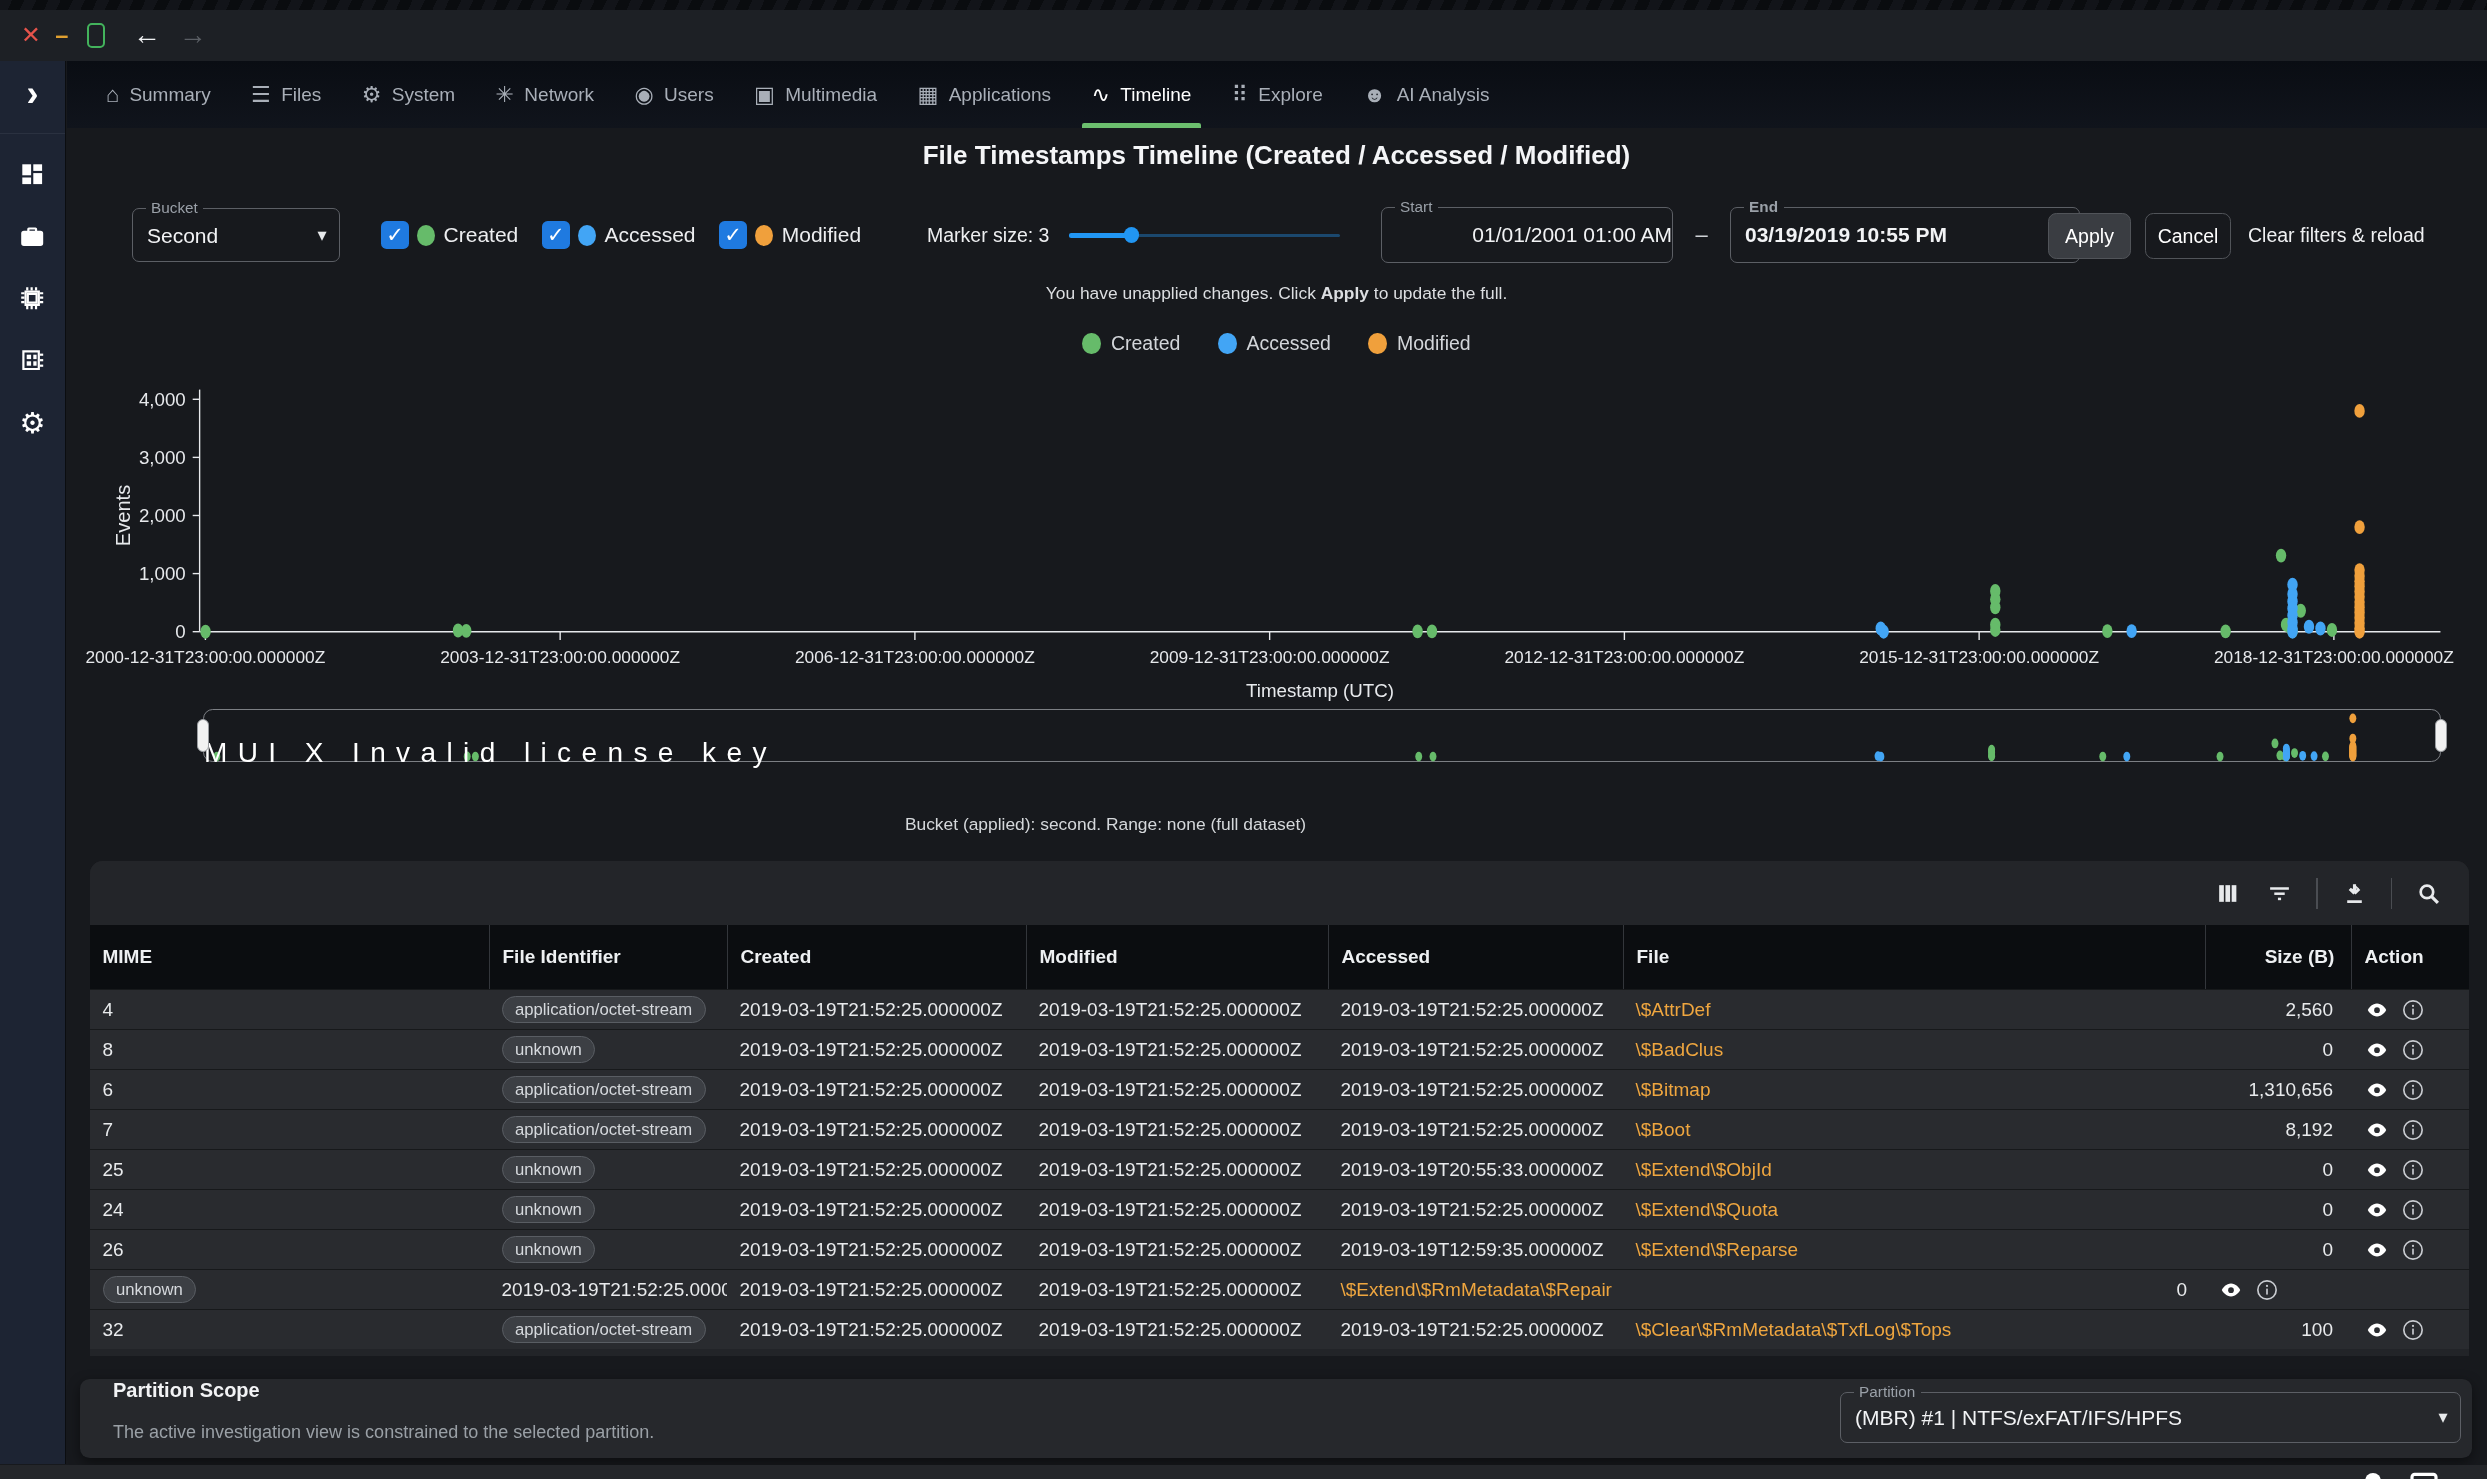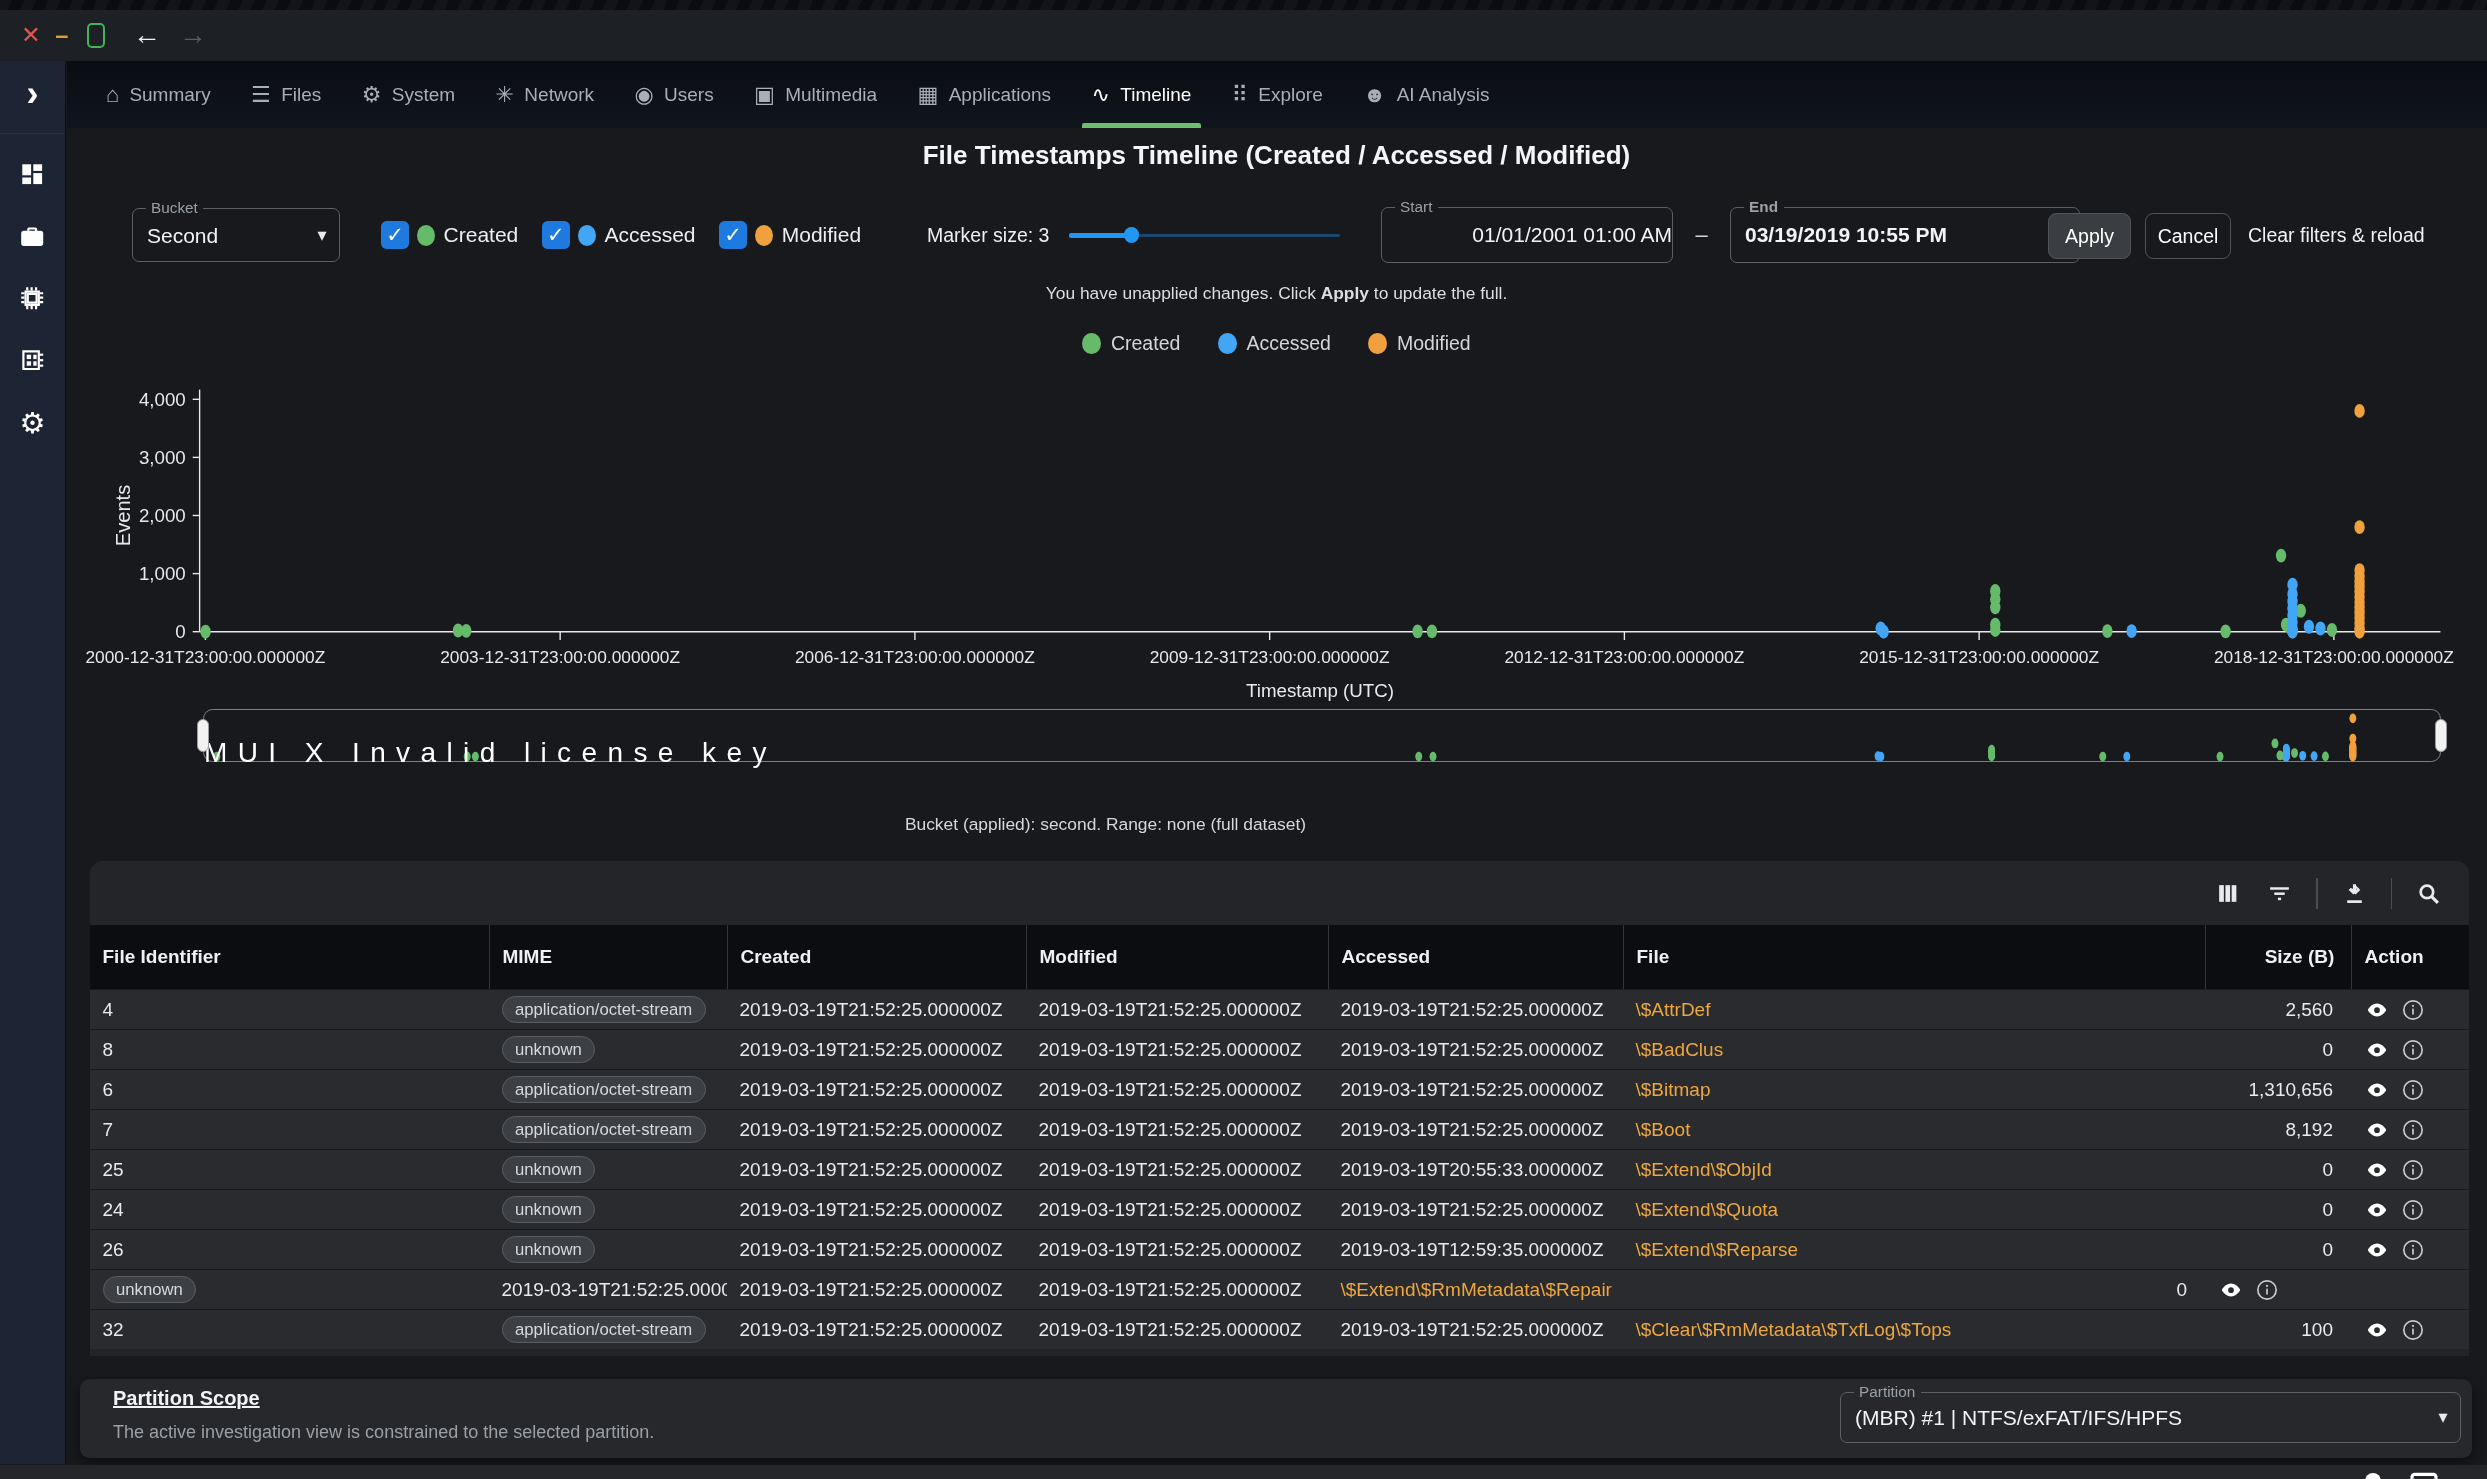--- a/index.html
+++ b/index.html
@@ -112,21 +112,21 @@
   .tc { display:flex; align-items:center; padding-left:12.5px; font-size:19px; color:#e8eaec; overflow:hidden; white-space:nowrap; }
   .c-size { justify-content:flex-end; padding-right:18px; }
   .chip { background:#3c3f44; border:1.4px solid #595d63; border-radius:15.3px; padding:2.8px 12.5px; font-size:16.7px; color:#d6d9dd; }
   .filelink { color:#efa63f; }
   .c-action { gap:14px; padding-left:15.3px; }
   .act-eye, .act-info { display:flex; cursor:pointer; }
 
   
   .panel { position:absolute; left:80px; top:1379px; width:2392px; height:79px; background:#26282c; border-radius:9.7px;
     box-shadow:0 4.2px 12.5px rgba(0,0,0,.45); }
-  .panel-title { position:absolute; left:33px; top:8px; font-size:20px; font-weight:bold; color:#f2f3f5;text-decoration:underline; }
+  .panel-title { position:absolute; left:33px; top:0; font-size:20px; font-weight:bold; color:#f2f3f5; }
   .panel-sub { position:absolute; left:33px; top:43px; font-size:18px; color:#9aa0a6; }
   .partition-select { left:1760px; top:12.5px; width:621px; height:51px; cursor:pointer; }
   .partition-select .field-label { background:#26282c; }
   .partition-select .field-value { line-height:49px; }
   .partition-select .field-caret { line-height:49px; }
 
   
   .footer { position:absolute; left:0; top:1465px; width:2487px; height:15.3px; background:#24262a; overflow:hidden; }
   .footer-icons { position:absolute; right:47px; top:3.5px; display:flex; gap:19.5px; }
   .footer-icons svg { width:32px; height:32px; fill:#fff; }
@@ -454,22 +454,22 @@
         <span class="tool-div"></span>
         <span class="tool-ic">
           <svg viewBox="0 0 24 24">
               <circle cx="10.5" cy="10.5" r="6" fill="none" stroke="#e8eaec" stroke-width="2.6"></circle>
               <path d="M15 15l6 6" stroke="#e8eaec" stroke-width="3"></path>
             </svg>
         </span>
       </div>
     </div>
     <div class="tgrid thead">
+      <div class="th">MIME</div>
       <div class="th">File Identifier</div>
-      <div class="th">MIME</div>
       <div class="th">Created</div>
       <div class="th">Modified</div>
       <div class="th">Accessed</div>
       <div class="th">File</div>
       <div class="th right">Size (B)</div>
       <div class="th">Action</div>
     </div>
     <div id="table-rows">
         <div class="tgrid trow">
           <div class="tc c-id">4</div>

